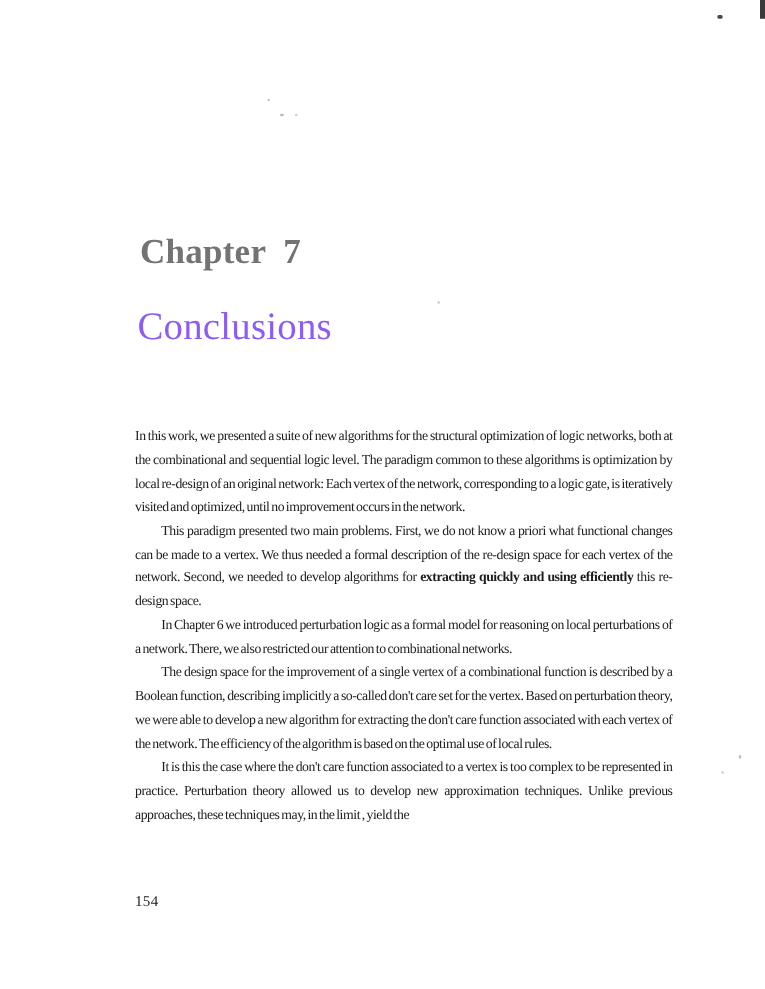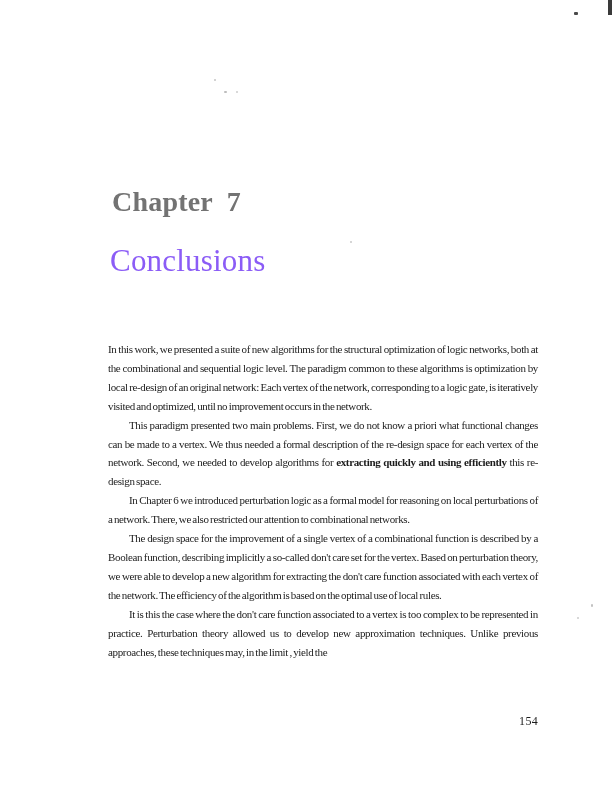--- a/index.html
+++ b/index.html
@@ -57,21 +57,21 @@
   .body-text p.indent {
     text-indent: 21px;
   }
   .it { }
   .b  { font-weight: bold; }
   .page-number {
     position: absolute;
     left: 108px;
     top: 714px;
     width: 430px;
-    text-align: right;
+    text-align: left;
     font-size: 12px;
     letter-spacing: 0.3px;
     color: #1c1c1c;
   }
   
   .edge-mark {
     position: absolute;
     right: 0;
     top: 0;
     width: 4px;

